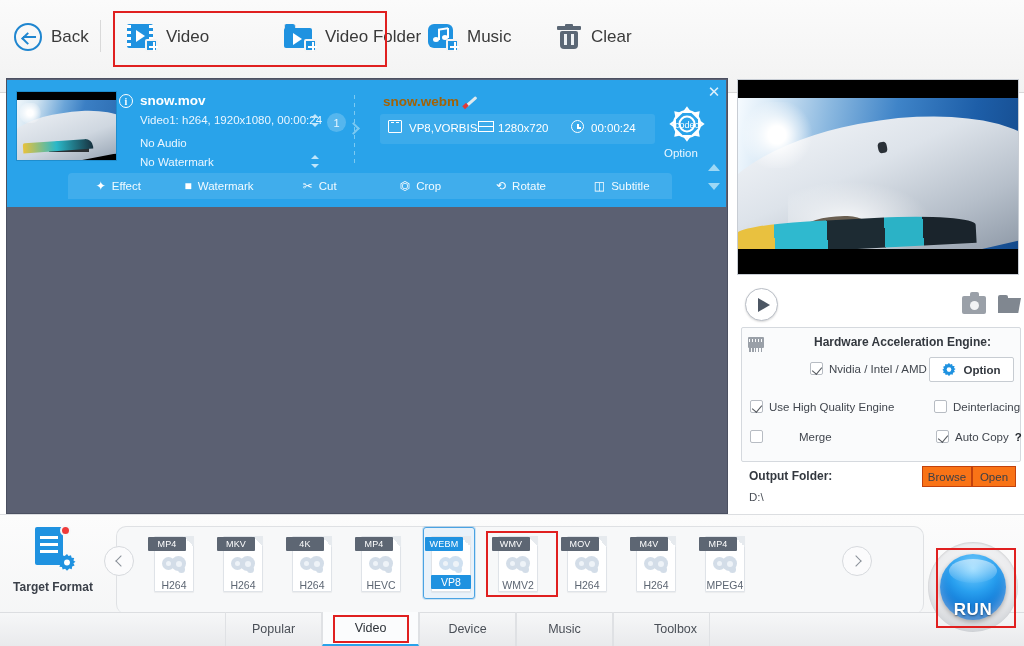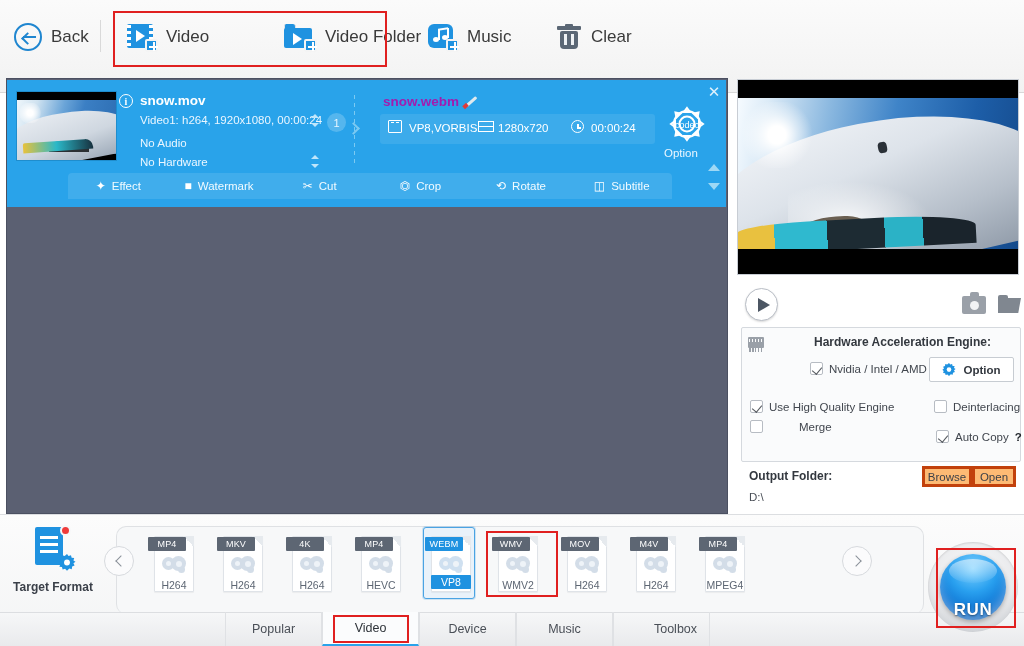--- a/index.html
+++ b/index.html
@@ -142,21 +142,21 @@
   .spin::after{content:"";position:absolute;left:1px;bottom:0;border-left:4px solid transparent;border-right:4px solid transparent;border-top:4px solid #bfe6fb;}
   .badge1 {
     position:absolute; left:327px; top:113px; width:19px; height:19px; border-radius:50%;
     background:#55b6ee; color:#e8f6ff; font-size:11px; display:flex; align-items:center; justify-content:center;
   }
   .dashline { position:absolute; left:354px; top:95px; width:1px; height:68px;
     background:repeating-linear-gradient(#7ccaf2 0 4px, transparent 4px 8px); }
   .arrowchev { position:absolute; left:349px; top:124px; width:9px; height:9px;
     border-top:2px solid #7ccaf2; border-right:2px solid #7ccaf2; transform:rotate(45deg); }
 
-  .out-title { position:absolute; left:383px; top:94px; font-size:13.5px; font-weight:bold; color:#a21caf; }
+  .out-title { position:absolute; left:383px; top:94px; font-size:13.5px; font-weight:bold; color:#a16207; }
   .pencil {
     position:absolute; left:463px; top:95px; width:14px; height:14px;
   }
   .pencil::before{content:"";position:absolute;left:2px;top:5px;width:13px;height:3px;background:#dfe9ee;transform:rotate(-42deg);border-radius:1px;}
   .pencil::after{content:"";position:absolute;left:0px;top:9px;width:5px;height:4px;background:#e03a3a;transform:rotate(-42deg);}
 
   .outbox {
     position:absolute; left:380px; top:114px; width:275px; height:30px;
     background:rgba(255,255,255,0.09); border-radius:3px;
   }
@@ -262,21 +262,21 @@
     background:#ffffff; border:1px solid #c7ccd2; border-radius:2px;
     display:flex; align-items:center; justify-content:center; gap:7px;
     font-size:11.5px; font-weight:bold; color:#33383f;
   }
   .gearblue { width:14px; height:14px; position:relative; }
   .gearblue svg{display:block;}
 
   .outfolder-lbl { position:absolute; left:749px; top:469px; font-size:12px; font-weight:bold; color:#33383f; }
   .outfolder-val { position:absolute; left:749px; top:491px; font-size:11.5px; color:#4a4f57; }
   .btn-browse, .btn-open {
-    position:absolute; top:466px; height:21px; background:#fdba74; border:3px solid #c2410c;
+    position:absolute; top:466px; height:21px; background:#f97316; border:1px solid #c2410c;
     font-size:11.5px; color:#3a3f47; display:flex; align-items:center; justify-content:center;
   }
   .btn-browse { left:922px; width:50px; }
   .btn-open { left:972px; width:44px; }
 
   
   .bottombar {
     position:absolute; left:0; top:514px; width:1024px; height:132px;
     background:linear-gradient(#fcfcfc,#f3f4f5);
     border-top:1px solid #dcdee1;
@@ -454,21 +454,21 @@
         <div class="sun"></div>
       <div class="dark"></div>
         <div class="gear"></div>
     </div>
   </div>
 
   <div class="info-i">i</div>
   <div class="fi-title">snow.mov</div>
   <div class="fi-line fi-l1">Video1: h264, 1920x1080, 00:00:24</div>
   <div class="fi-line fi-l2">No Audio</div>
-  <div class="fi-line fi-l3">No Hardware</div>
+  <div class="fi-line fi-l3">No Watermark</div>
   <div class="spin" style="left:310px; top:114px;"></div>
   <div class="spin" style="left:310px; top:155px;"></div>
   <div class="badge1">1</div>
   <div class="dashline"></div>
   <div class="arrowchev"></div>
 
   <div class="out-title">snow.webm</div>
   <div class="pencil"></div>
   <div class="outbox"></div>
 
@@ -574,21 +574,21 @@
   </div>
 
   <div class="cbrow" style="left:750px; top:400px;">
     <span class="cb on"></span>
     <span>Use High Quality Engine</span>
   </div>
   <div class="cbrow" style="left:934px; top:400px;">
     <span class="cb"></span>
     <span>Deinterlacing</span>
   </div>
-  <div class="cbrow" style="left:750px; top:420px;gap:36px;">
+  <div class="cbrow" style="left:750px; top:430px;gap:36px;">
     <span class="cb"></span>
     <span>Merge</span>
   </div>
   <div class="cbrow" style="left:936px; top:430px;">
     <span class="cb on"></span>
     <span>Auto Copy</span>
     <span style="font-weight:bold;color:#22262c;">?</span>
   </div>
 
   <div class="outfolder-lbl">Output Folder:</div>

